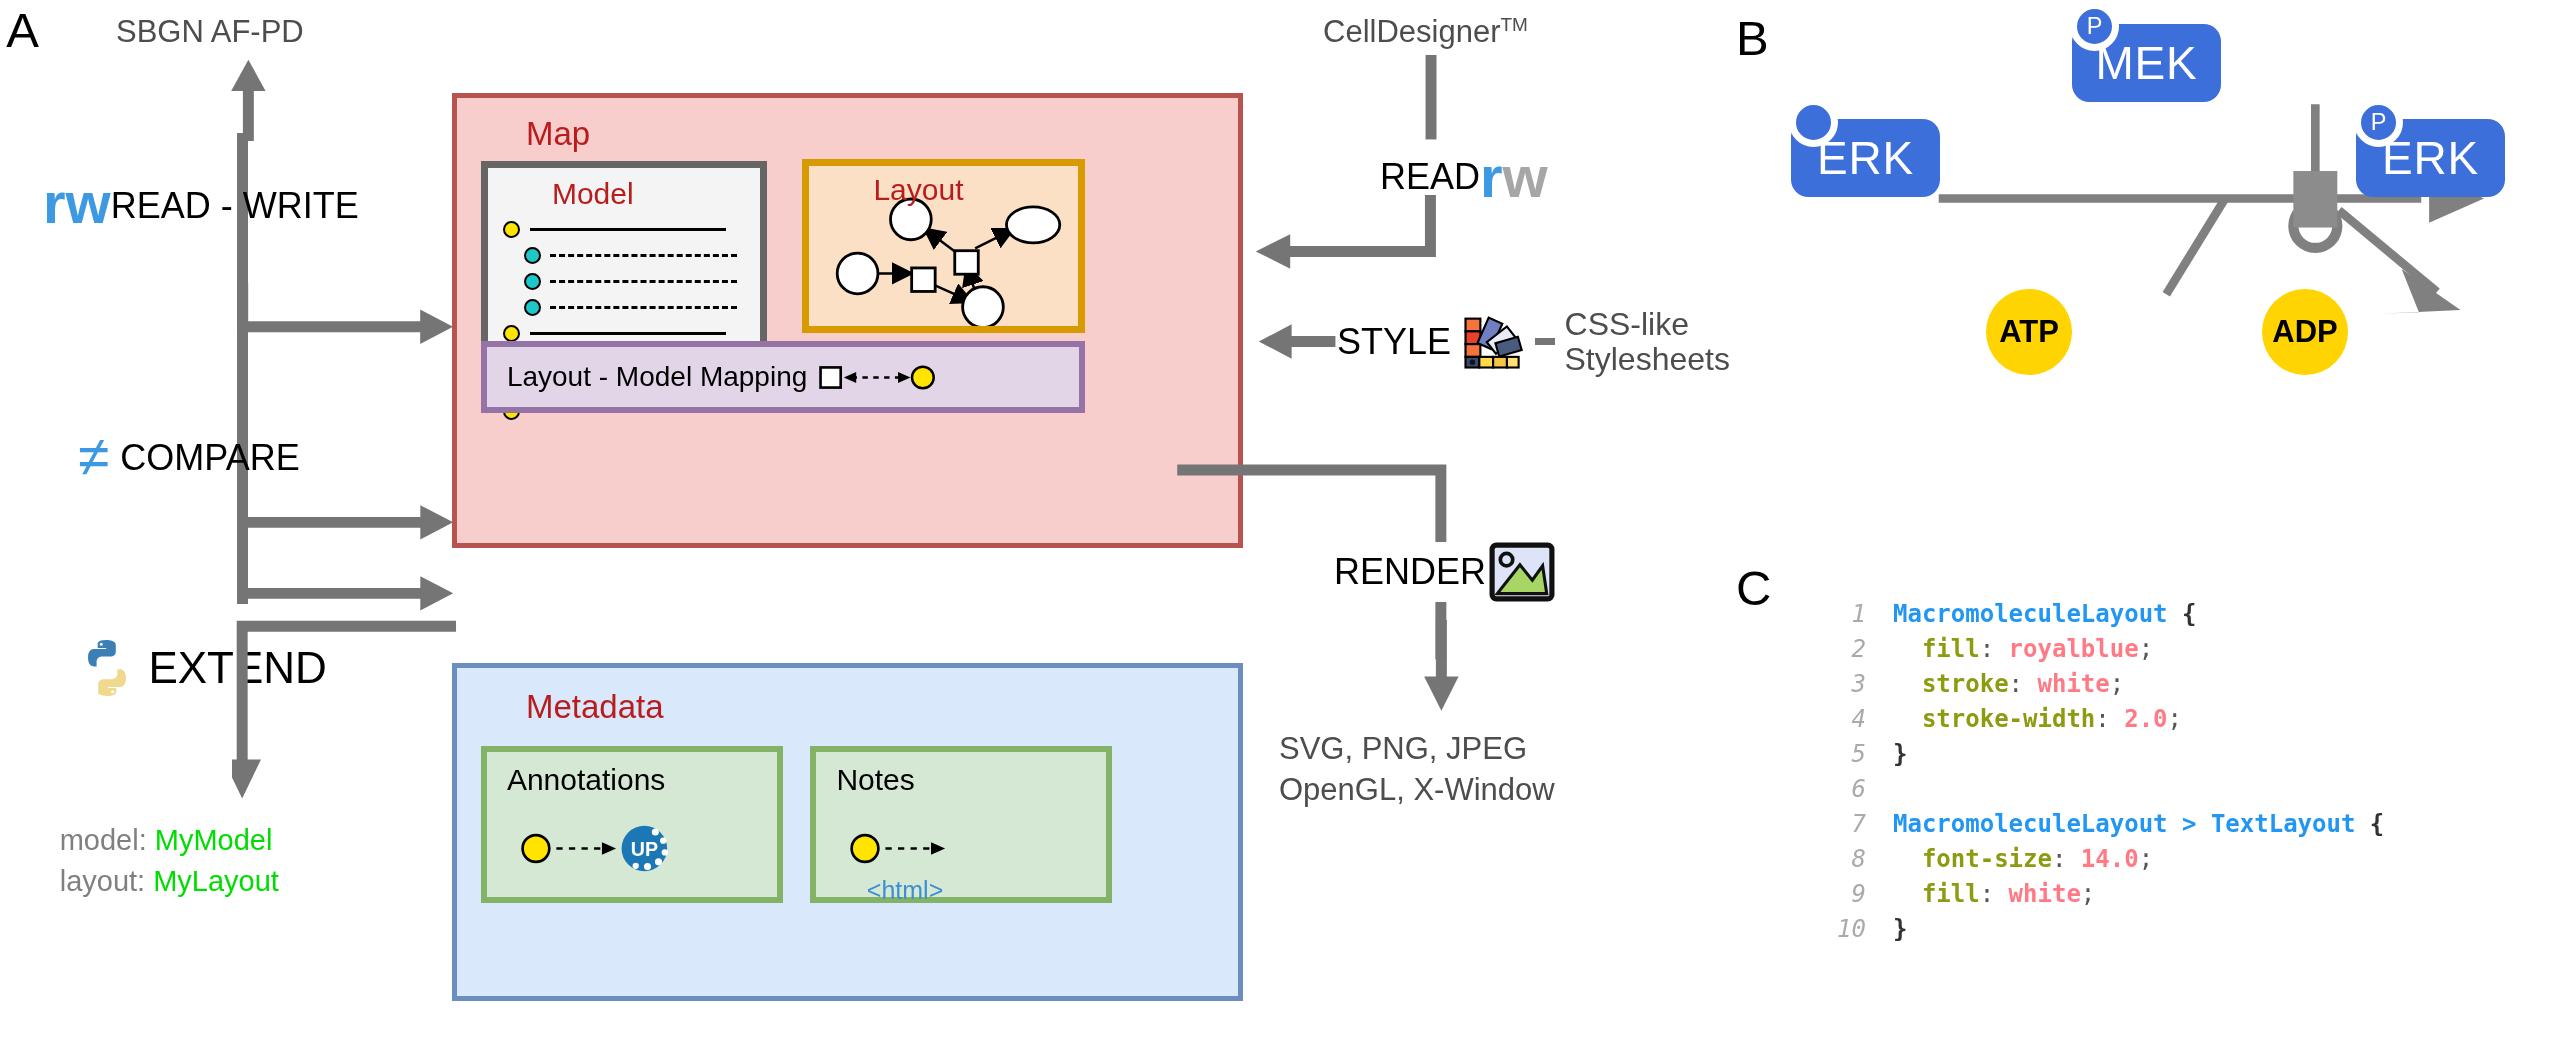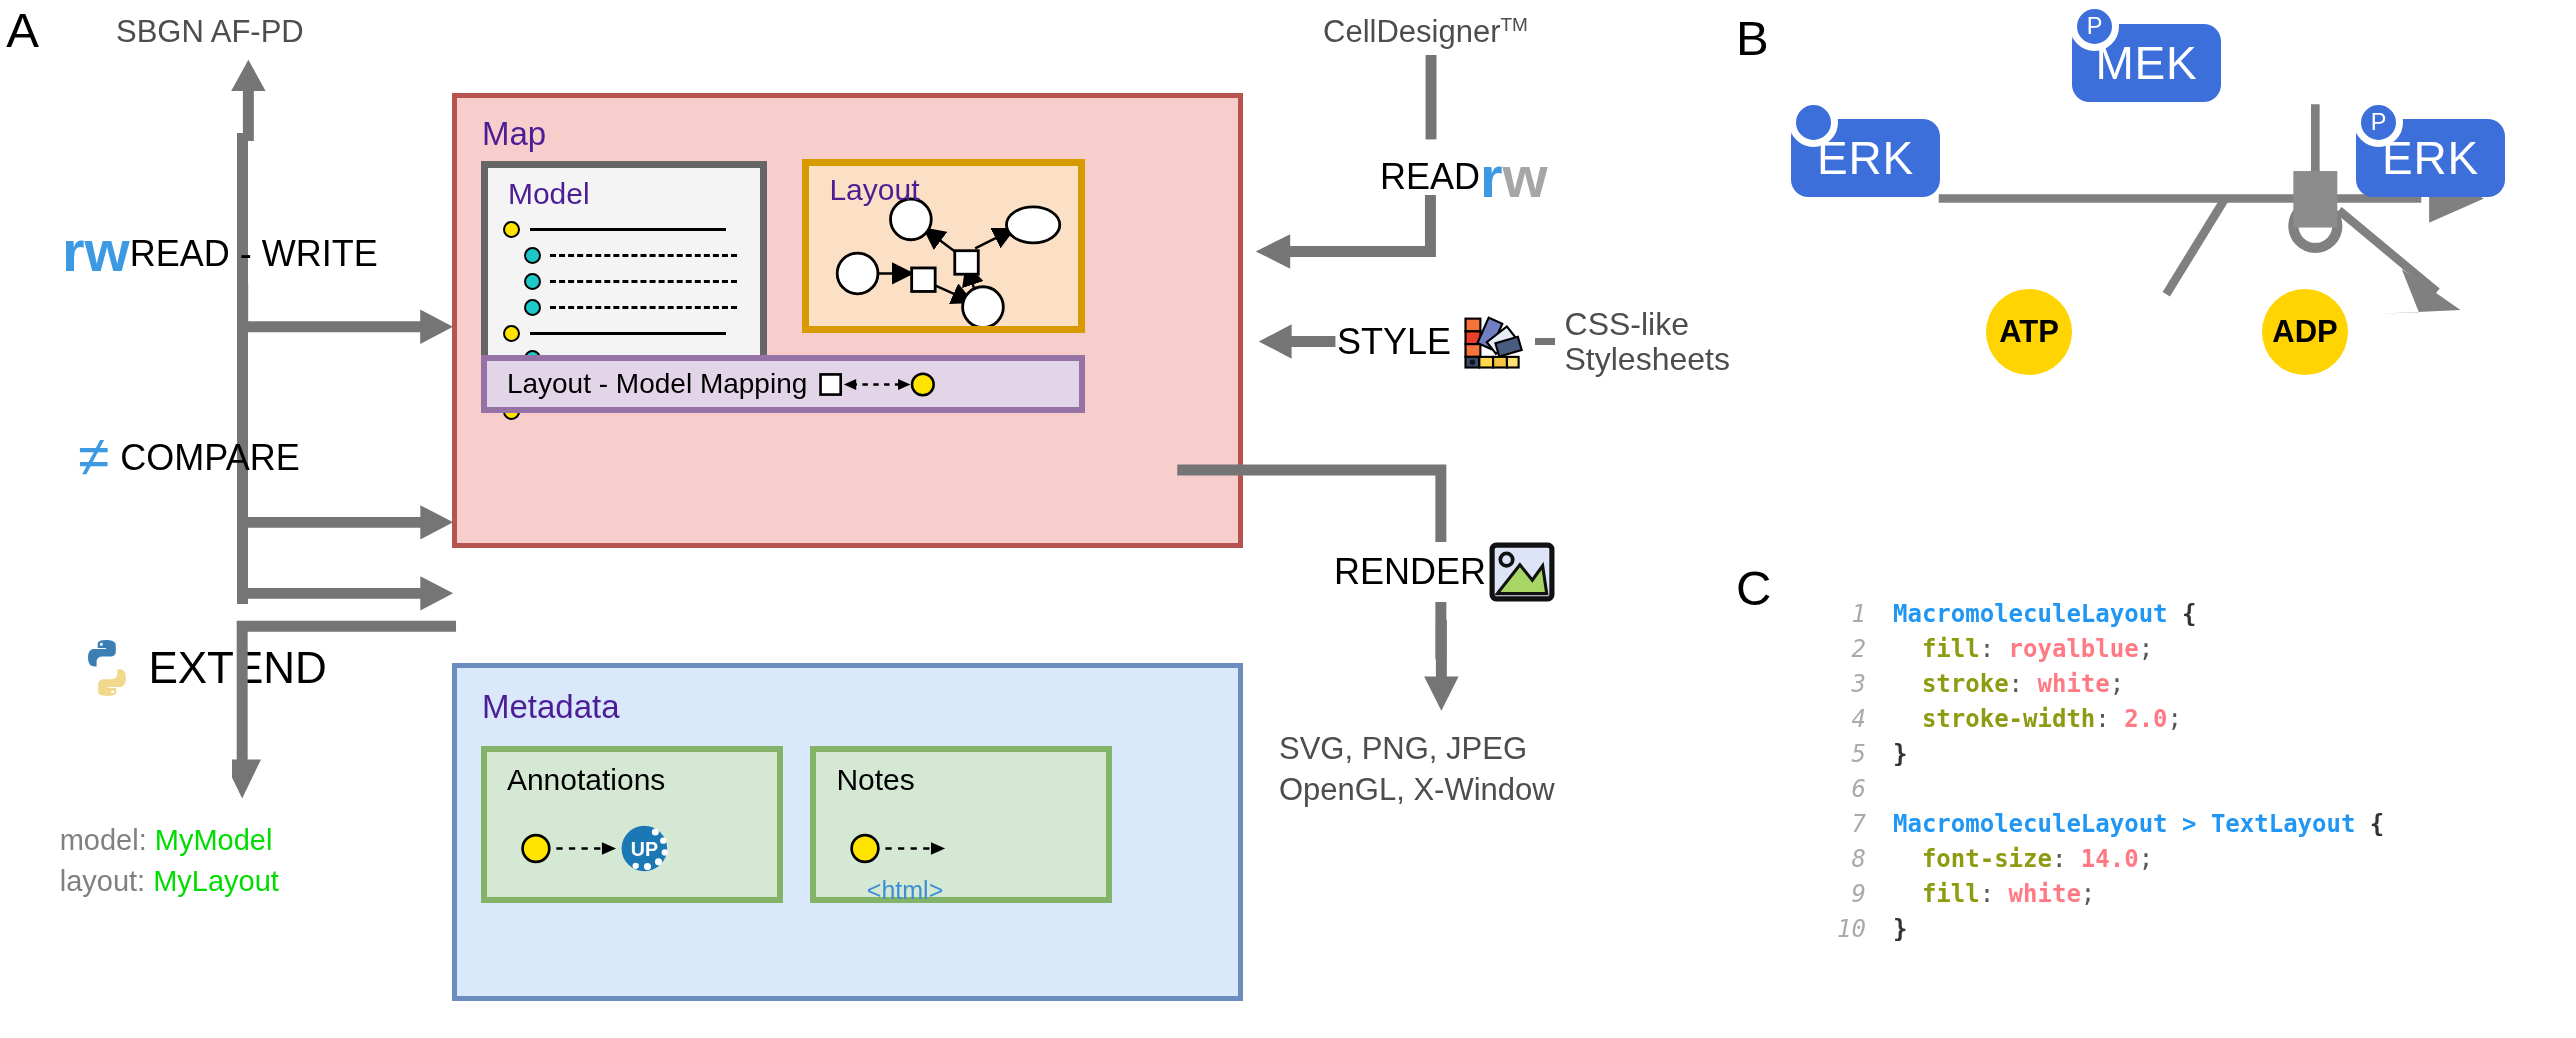--- a/index.html
+++ b/index.html
@@ -9,21 +9,21 @@
   .panel-letter{font-size:49px;color:#000;line-height:1;}
   .gray-txt{color:#4d4d4d;}
   .nowrap{white-space:nowrap;}
   .box-map{background:#f8cecc;border:5.5px solid #b85450;box-sizing:border-box;}
   .box-meta{background:#dae8fc;border:5.5px solid #6c8ebf;box-sizing:border-box;}
   .box-model{background:#f4f4f4;border:7px solid #666666;box-sizing:border-box;}
   .box-layout{background:#fbe0c6;border:7px solid #d79b00;box-sizing:border-box;}
   .box-mapping{background:#e1d5e7;border:6.3px solid #9673a6;box-sizing:border-box;}
   .box-green{background:#d5e8d4;border:6.3px solid #82b366;box-sizing:border-box;}
 
-  .inner-title{font-size:33px;color:#4c1d95;line-height:1;}
+  .inner-title{font-size:33px;color:#b91c1c;line-height:1;margin-left:44px;}
 
   
   .m-row{display:flex;align-items:center;}
   .dot{border-radius:50%;border:2.4px solid #000;box-sizing:border-box;flex:none;}
   .dot-y{background:#ffe400;}
   .dot-c{background:#1ec8c8;}
   .dot-p{background:#9a78b8;}
   .solidline{height:3.1px;background:#000;}
   .dashline{height:0;border-top:3.9px dashed #000;}
 
@@ -68,21 +68,21 @@
 <div class="abs gray-txt nowrap" style="left:116px;top:14px;font-size:31px;">SBGN AF-PD</div>
 
 <svg class="abs" style="left:220px;top:55px;" width="63" height="86" viewBox="0 0 80 110">
   <path d="M36 110 L36 30" stroke="#757575" stroke-width="14" fill="none"></path>
   <path d="M36 6 L58 46 L14 46 Z" fill="#757575"></path>
 </svg>
 
 <div class="abs gl" style="left:237px;top:133px;width:11px;height:188px;"></div>
 <div class="abs gl" style="left:237px;top:204px;width:11px;height:400px;"></div>
 
-<div class="abs" style="left:62px;top:174px;margin-top:48px;">
+<div class="abs" style="left:43px;top:174px;">
   <span style="font-size:58px;font-weight:bold;color:#3d9ae2;line-height:1;vertical-align:-4.7px;">rw</span><span style="font-size:36px;color:#000;">READ - WRITE</span>
 </div>
 
 <div class="abs" style="left:78px;top:428px;">
   <span style="font-size:57px;color:#3d9ae2;line-height:1;vertical-align:-6.3px;">≠</span><span style="font-size:36px;color:#000;margin-left:11px;">COMPARE</span>
 </div>
 
 <div class="abs" style="left:75px;top:636px;display:flex;align-items:center;">
   <svg width="64" height="64" viewBox="0 0 64 64">
     <path d="M31 4c-9 0-8.3 3.9-8.3 3.9l.01 4h8.4v1.2H19.4S13 12.4 13 21.6c0 9.2 5.6 8.9 5.6 8.9h3v-4.3s-.16-5.6 5.5-5.6h8.4s5.3.09 5.3-5.1V9.2S41.6 4 31 4zM26.3 6.7a1.5 1.5 0 110 3.1 1.5 1.5 0 010-3.1z" fill="#3b7fb5"></path>
@@ -175,21 +175,21 @@
       </g>
       <circle cx="130" cy="68" r="26" fill="#fff" stroke="#000" stroke-width="3.6"></circle>
       <ellipse cx="286" cy="75" rx="34" ry="23" fill="#fff" stroke="#000" stroke-width="3.6"></ellipse>
       <circle cx="62" cy="137" r="26" fill="#fff" stroke="#000" stroke-width="3.6"></circle>
       <circle cx="222" cy="180" r="26" fill="#fff" stroke="#000" stroke-width="3.6"></circle>
       <rect x="186" y="108" width="30" height="30" fill="#fff" stroke="#000" stroke-width="3.6"></rect>
       <rect x="131" y="130" width="30" height="30" fill="#fff" stroke="#000" stroke-width="3.6"></rect>
     </svg>
   </div>
 
-  <div class="abs box-mapping" style="left:23.5px;top:257px;width:604px;height:58px;display:flex;align-items:center;text-align:center;">
+  <div class="abs box-mapping" style="left:23.5px;top:243px;width:604px;height:72px;display:flex;align-items:center;text-align:center;">
     <span style="font-size:28px;margin-left:20.4px;">Layout - Model Mapping</span>
     <svg width="126" height="31" style="margin-left:11px;" viewBox="0 0 160 40">
       <rect x="2" y="7" width="26" height="26" fill="#fff" stroke="#000" stroke-width="3.4"></rect>
       <path d="M42 20 L108 20" stroke="#000" stroke-width="3.2" stroke-dasharray="7,7" fill="none"></path>
       <path d="M32 20 L48 13 L48 27 Z" fill="#000"></path>
       <path d="M118 20 L102 13 L102 27 Z" fill="#000"></path>
       <circle cx="134" cy="20" r="14" fill="#ffe400" stroke="#000" stroke-width="3.2"></circle>
     </svg>
   </div>
 </div>

